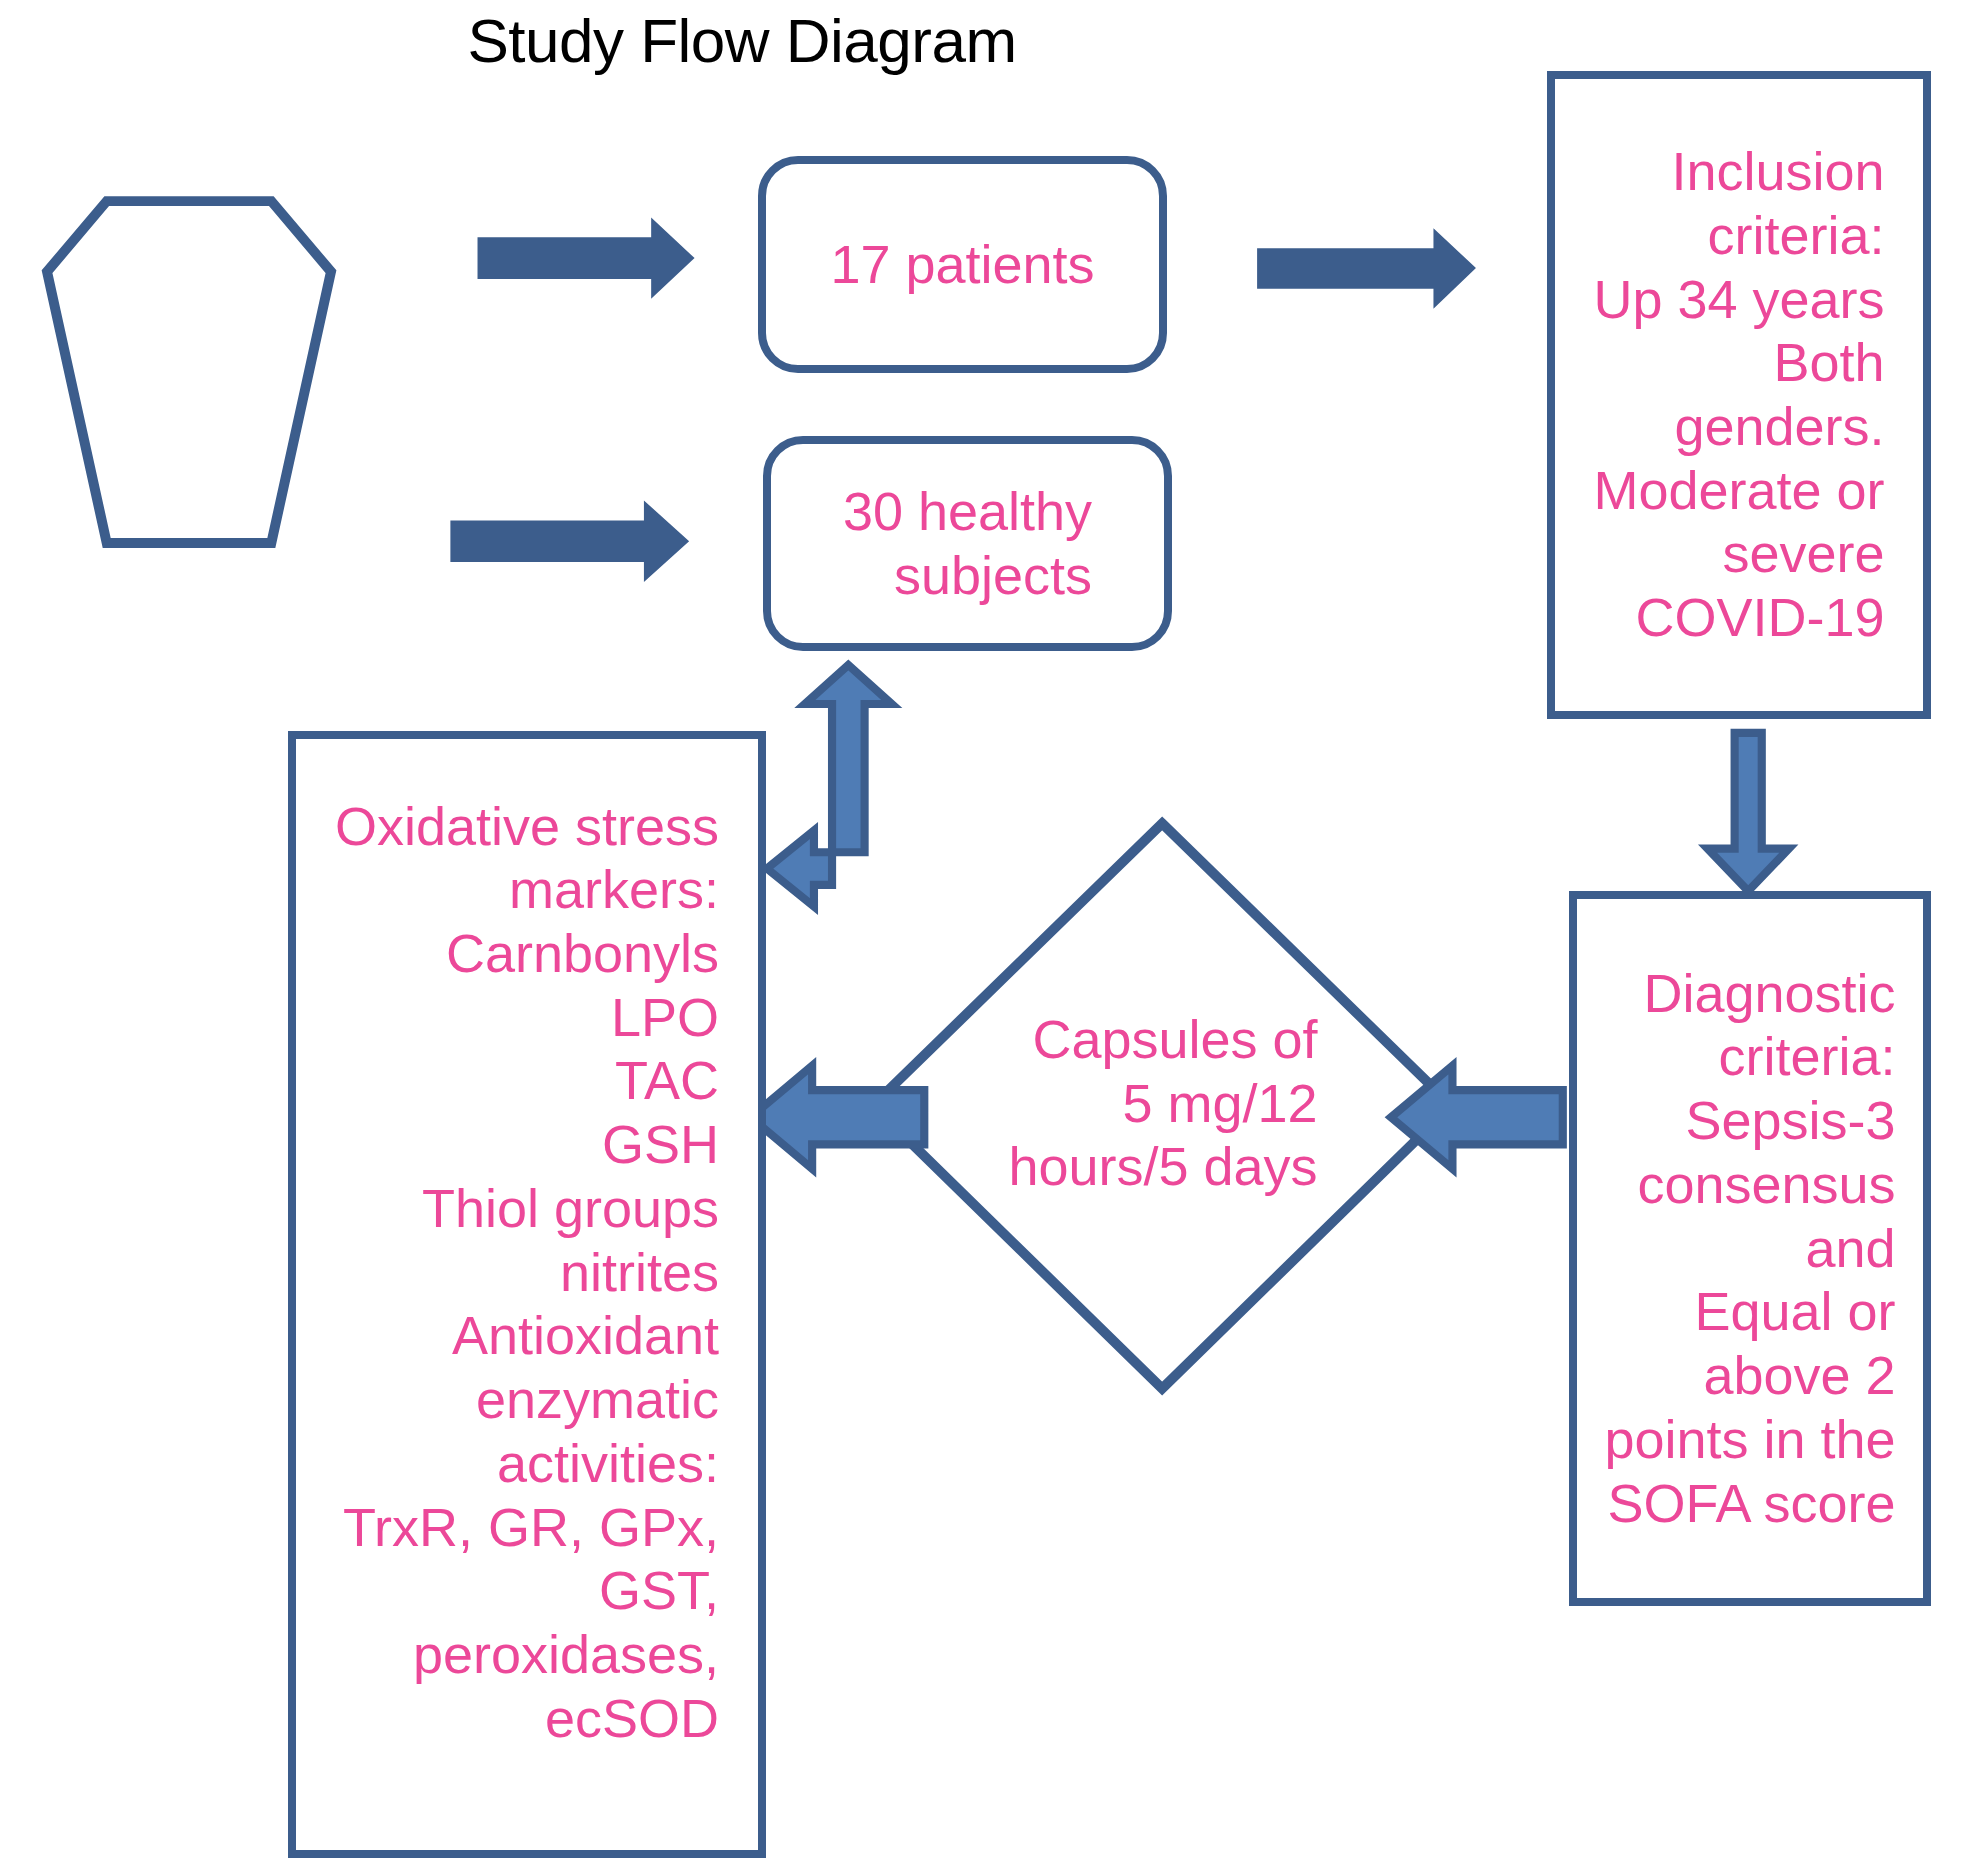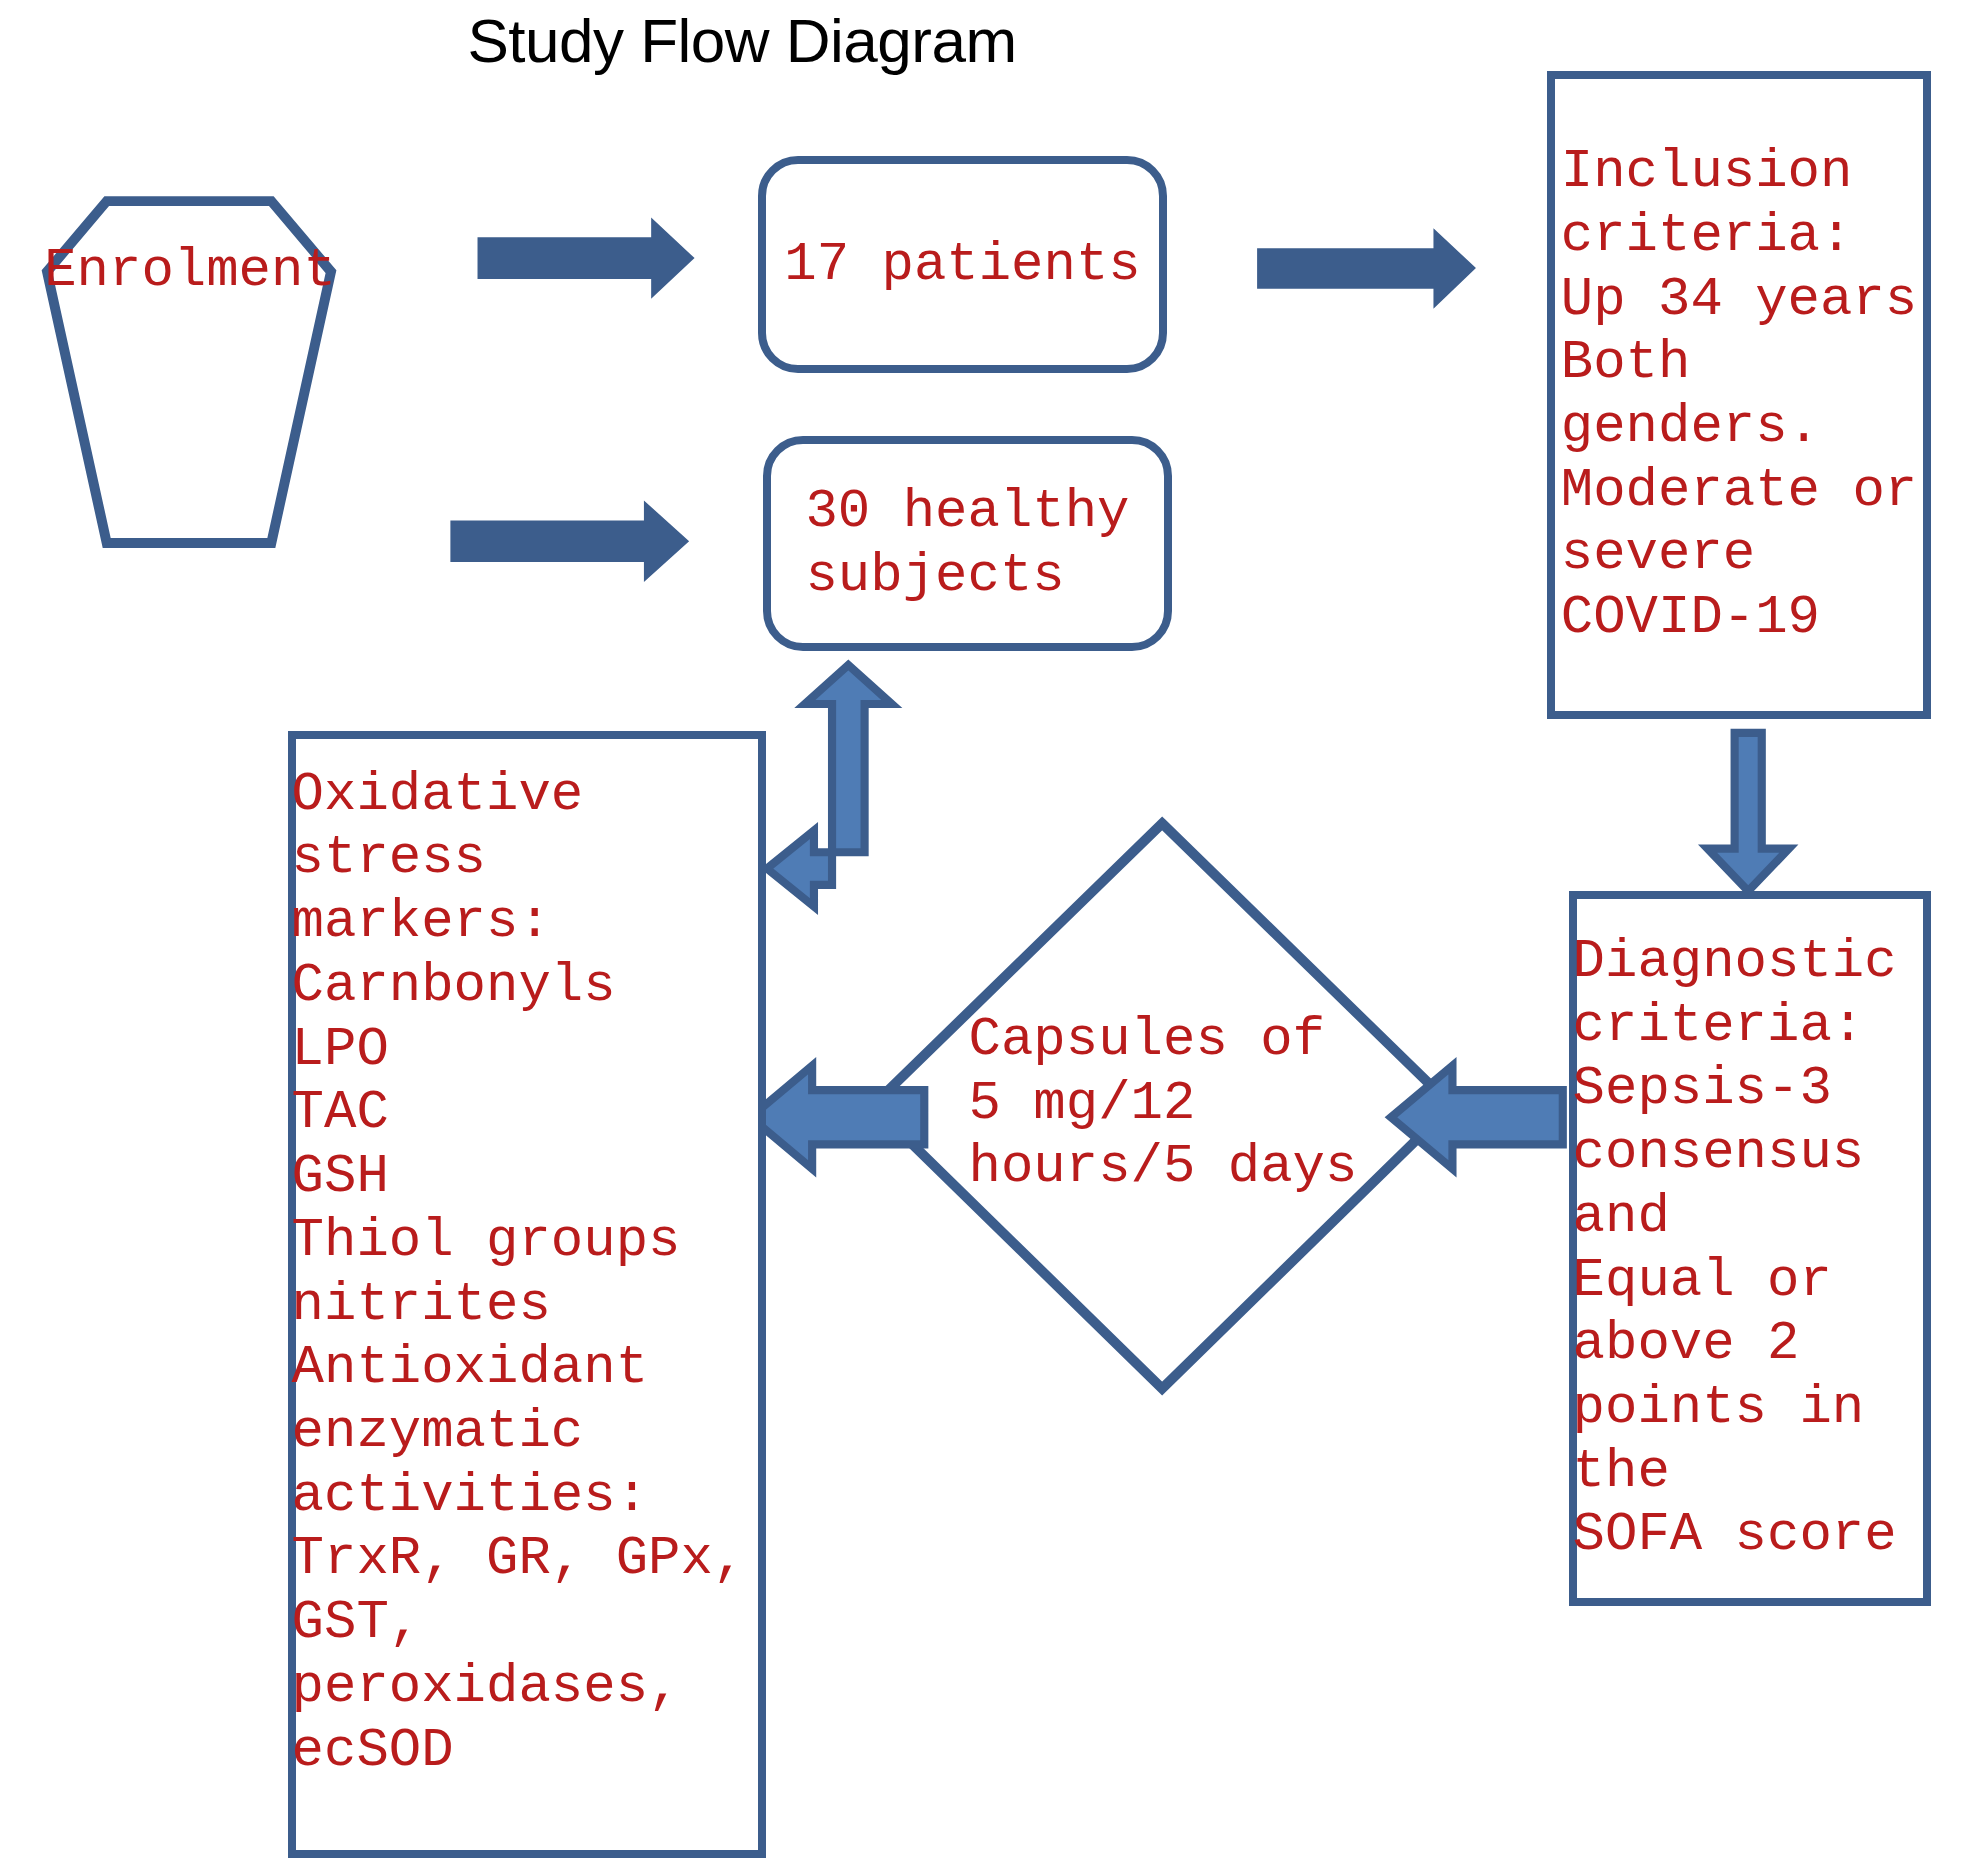--- a/index.html
+++ b/index.html
@@ -24,23 +24,23 @@
     top: 0;
     width: 1977px;
     height: 1871px;
     pointer-events: none;
   }
   .node-text {
     position: absolute;
     display: flex;
     align-items: center;
     justify-content: center;
-    text-align: left;
-    color: #b91c1c;
-    font-family: Liberation Mono, monospace;
+    text-align: right;
+    color: #ec4899;
+    font-family: Liberation Sans, sans-serif;
     line-height: 1.18;
     white-space: pre-line;
     box-sizing: border-box;
   }
 
   
   #diagram-title {
     position: absolute;
     left: 0;
     top: 5.4px;
@@ -135,21 +135,20 @@
                Z" fill="#4f7cb5" stroke="#3c5d8c" stroke-width="9" stroke-linejoin="miter"></path>
     </g>
   </svg>
 
   <div class="rrect" id="node-patients"></div>
   <div class="rrect" id="node-healthy"></div>
   <div class="rect" id="node-inclusion"></div>
   <div class="rect" id="node-diagnostic"></div>
   <div class="rect" id="node-markers"></div>
 
-  <div class="node-text" id="node-enrolment-label">Enrolment</div>
 
   <div class="node-text" id="node-patients-label">17 patients</div>
 
   <div class="node-text" id="node-healthy-label">30 healthy
 subjects</div>
 
   <div class="node-text" id="node-inclusion-label">Inclusion
 criteria:
 Up 34 years
 Both

